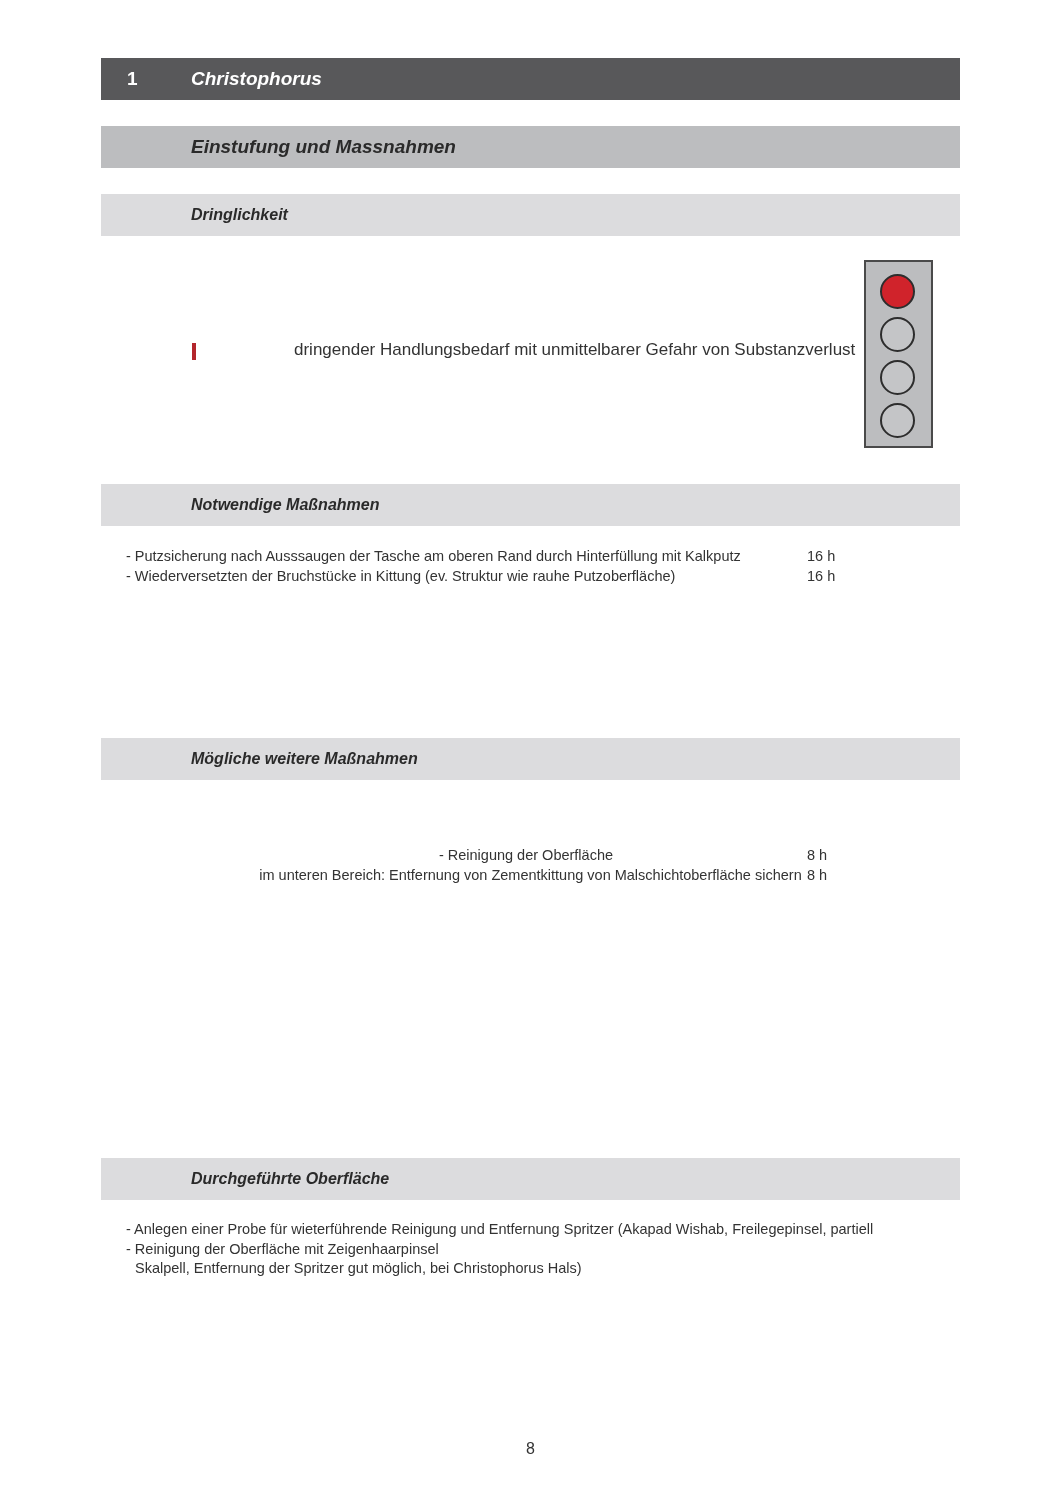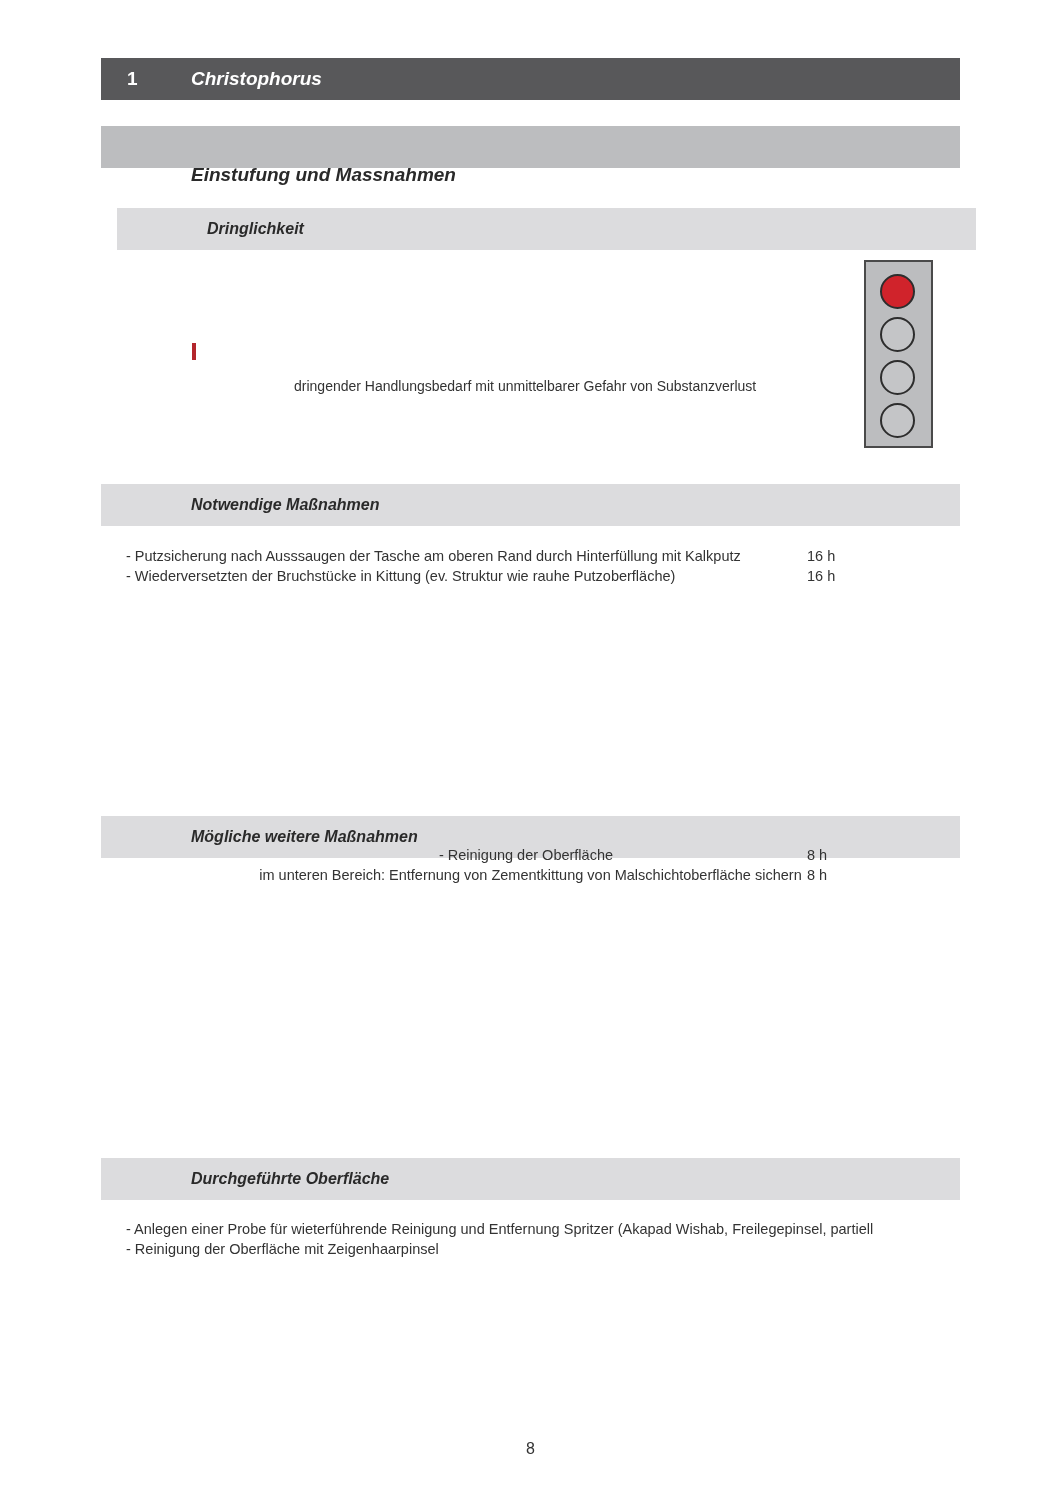--- a/index.html
+++ b/index.html
@@ -3,24 +3,24 @@
 <meta charset="utf-8">
 <style>
   html, body { margin: 0; padding: 0; background: #ffffff; }
   body { width: 1061px; height: 1500px; position: relative; font-family: "Liberation Sans", sans-serif; color: #222222; overflow: hidden; }
   .bar { position: absolute; left: 101px; width: 859px; height: 42px; box-sizing: border-box; }
   .bar-dark { top: 58px; background: #58585a; color: #ffffff; }
   .bar-mid { top: 126px; background: #bcbdbf; }
   .bar-light { background: #dcdcde; }
   .bar .num { position: absolute; left: 26px; top: 10px; font-size: 19px; font-weight: bold; }
   .bar .title { position: absolute; left: 90px; top: 10px; font-size: 19px; font-weight: bold; font-style: italic; }
-  .bar-mid .title { font-size: 19px; color: #2a2a2a; top: 10px; margin-top: 28px; }
+  .bar-mid .title { font-size: 19px; color: #2a2a2a; top: 10px; }
   .bar-light .title { font-size: 16px; color: #2a2a2a; top: 12px; }
   .urgency-mark { position: absolute; left: 192px; top: 343px; width: 4px; height: 17px; background: #b3262c; }
-  .urgency-text { position: absolute; left: 294px; top: 340px; font-size: 14px; color: #333333; margin-top: 38px; }
+  .urgency-text { position: absolute; left: 294px; top: 340px; font-size: 17px; color: #333333; }
   .traffic-light { position: absolute; left: 864px; top: 260px; width: 69px; height: 188px; background: #bcbdbf; border: 2px solid #4a4a4a; box-sizing: border-box; }
   .lamp { position: absolute; left: 14px; width: 35px; height: 35px; border-radius: 50%; border: 2px solid #2d2d2d; box-sizing: border-box; background: #c4c5c7; }
   .list { position: absolute; left: 126px; width: 800px; font-size: 14.5px; color: #333333; line-height: 19.5px; }
   .row { position: relative; min-height: 19.5px; }
   .row .txt { display: block; }
   .row .hrs { position: absolute; left: 681px; top: 0; }
   .indent { padding-left: 9px; }
   .page-num { position: absolute; left: 0; width: 1061px; top: 1440px; text-align: center; font-size: 16px; color: #333333; }
 </style>
 </head>
@@ -28,21 +28,21 @@
 
 <div class="bar bar-dark">
   <span class="num">1</span>
   <span class="title">Christophorus</span>
 </div>
 
 <div class="bar bar-mid">
   <span class="title">Einstufung und Massnahmen</span>
 </div>
 
-<div class="bar bar-light" style="top:208px;margin-left:16px;">
+<div class="bar bar-light" style="top:194px;">
   <span class="title">Dringlichkeit</span>
 </div>
 
 <div class="urgency-mark" style="background: rgb(179, 38, 44);"></div>
 <div class="urgency-text">dringender Handlungsbedarf mit unmittelbarer Gefahr von Substanzverlust</div>
 
 <div class="traffic-light">
   <div class="lamp" style="top: 12px; background: rgb(208, 35, 43);"></div>
   <div class="lamp" style="top:55px;"></div>
   <div class="lamp" style="top:98px;"></div>
@@ -56,21 +56,21 @@
   <div class="row">
     <span class="txt">- Putzsicherung nach Ausssaugen der Tasche am oberen Rand durch Hinterfüllung mit Kalkputz</span>
     <span class="hrs">16 h</span>
   </div>
   <div class="row">
     <span class="txt">- Wiederversetzten der Bruchstücke in Kittung (ev. Struktur wie rauhe Putzoberfläche)</span>
     <span class="hrs">16 h</span>
   </div>
 </div>
 
-<div class="bar bar-light" style="top:816px;padding-left:12px;">
+<div class="bar bar-light" style="top:738px;padding-left:12px;">
   <span class="title">Mögliche weitere Maßnahmen</span>
 </div>
 <div class="list" style="top:846px;text-align:center;">
   <div class="row">
     <span class="txt">- Reinigung der Oberfläche</span>
     <span class="hrs">8 h</span>
   </div>
   <div class="row">
     <span class="txt indent">im unteren Bereich: Entfernung von Zementkittung von Malschichtoberfläche sichern</span>
     <span class="hrs">8 h</span>
@@ -80,15 +80,18 @@
 <div class="bar bar-light" style="top:1158px;">
   <span class="title">Durchgeführte Oberfläche</span>
 </div>
 <div class="list" style="top:1220px; width: 800px;">
   <div class="row">
     <span class="txt" style="white-space:nowrap;">- Anlegen einer Probe für wieterführende Reinigung und Entfernung Spritzer (Akapad Wishab, Freilegepinsel, partiell</span>
   </div>
   <div class="row">
     <span class="txt">- Reinigung der Oberfläche mit Zeigenhaarpinsel</span>
   </div>
+  <div class="row">
+    <span class="txt indent">Skalpell, Entfernung der Spritzer gut möglich, bei Christophorus Hals)</span>
+  </div>
 </div>
 
 <div class="page-num">8</div>
 
 </body></html>

